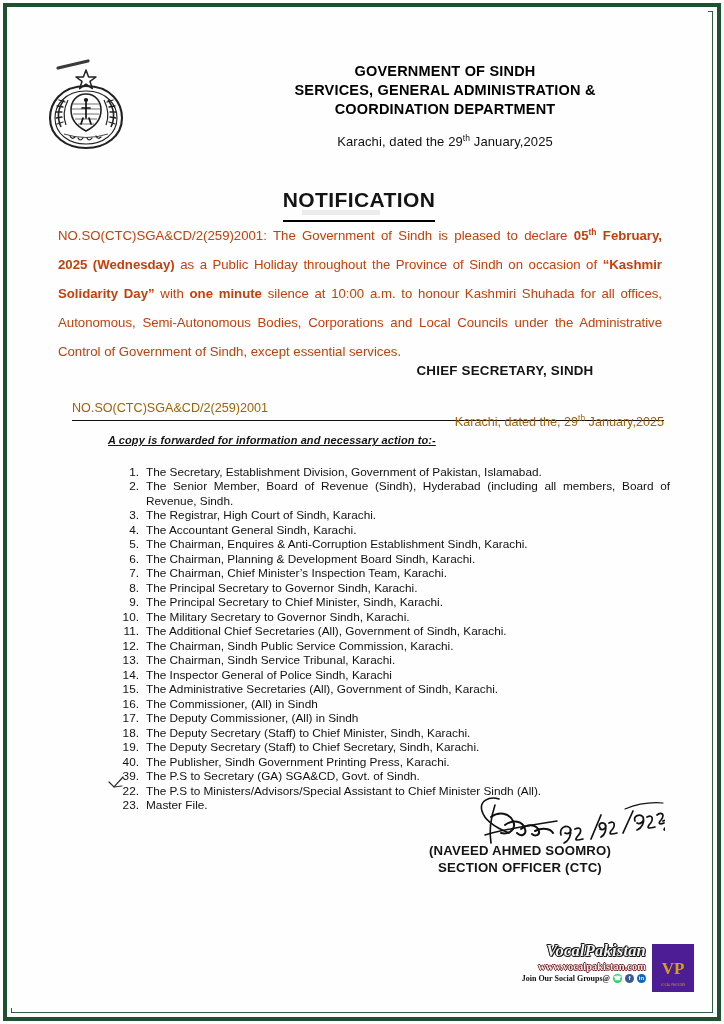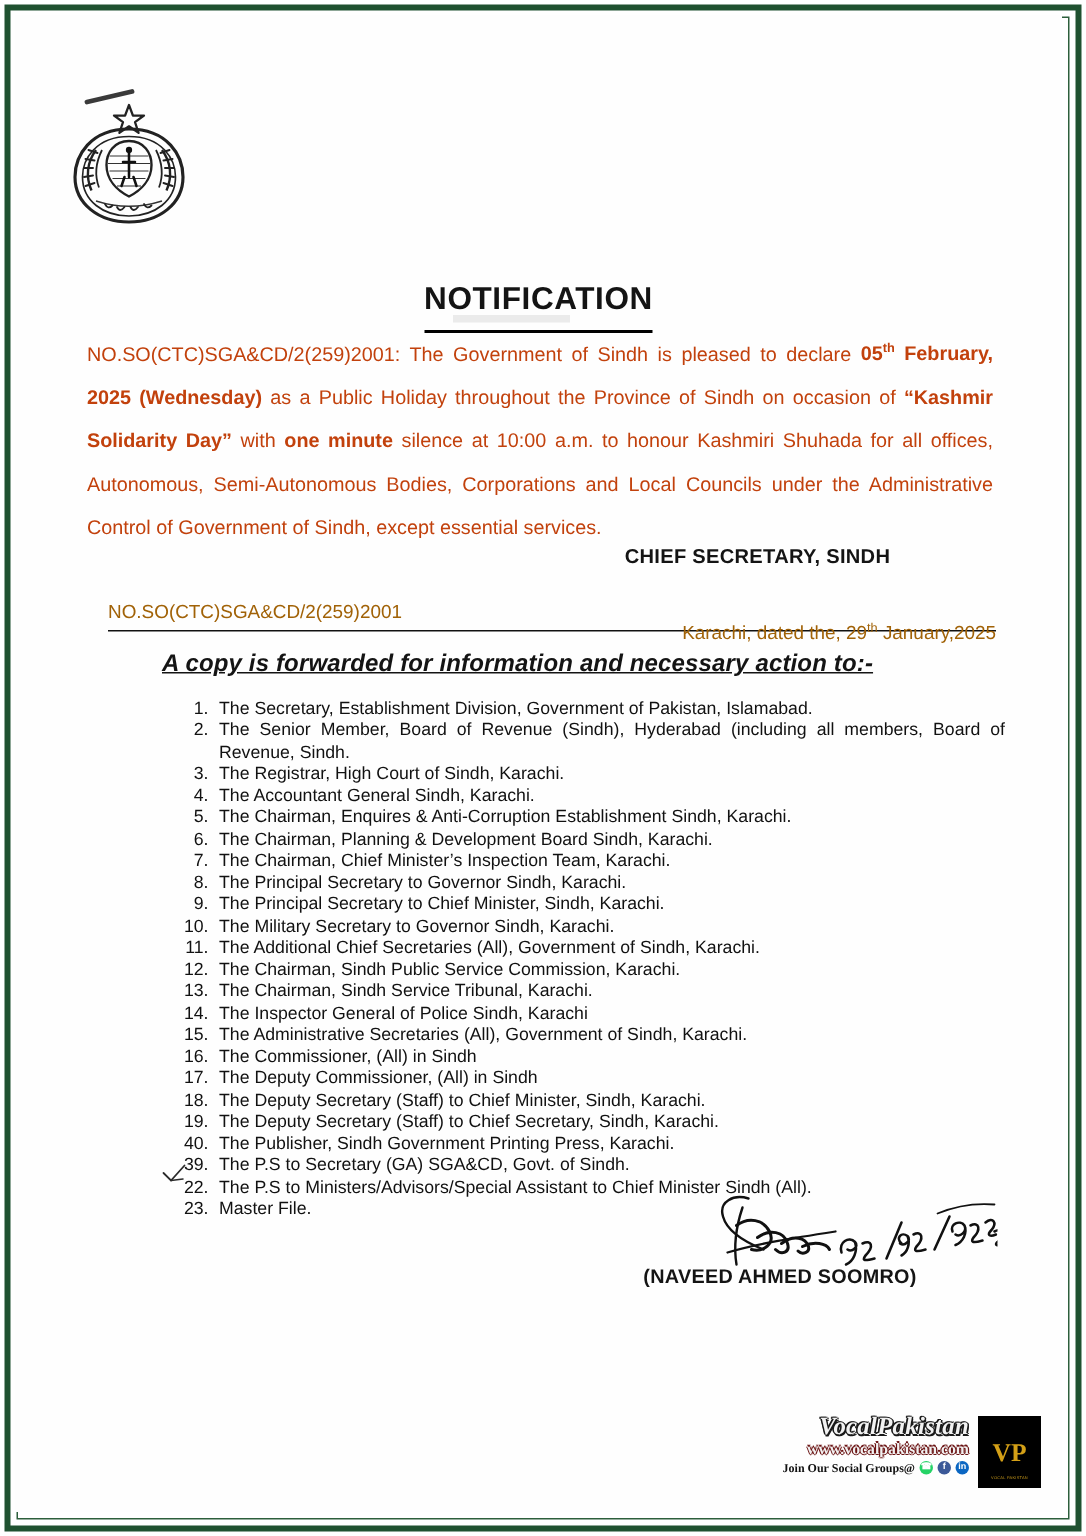--- a/index.html
+++ b/index.html
@@ -120,21 +120,21 @@
     color: #a16207;
   }
   .ref-left  { position: absolute; left: 0; top: 0; }
   .ref-right { position: absolute; right: 0; top: 12px; }
   .ref-right sup { font-size: 8.5px; }
 
   
   .forwarded {
     position: absolute;
     left: 98px; top: 424px;
-    font-size: 16px;
+    font-size: 11px;
     font-style: italic;
     font-weight: bold;
     text-decoration: underline;
     letter-spacing: 0.1px;
   }
 
   
   .copy-list {
     position: absolute;
     left: 108px; top: 455px;
@@ -186,21 +186,21 @@
   
   .watermark {
     position: absolute;
     right: 14px; bottom: 10px;
     width: 184px; height: 56px; margin-top: 19px;
   }
   .wm-logo-box {
     position: absolute;
     right: 0; top: 2px;
     width: 42px; height: 48px;
-    background: #000000;
+    background: #4c1d95;
     display: flex; align-items: center; justify-content: center;
   }
   .wm-vp {
     color: #d4a017;
     font-weight: bold;
     font-size: 17px;
     font-family: "Liberation Serif", serif;
     line-height: 1;
   }
   .wm-vp-sub {
@@ -326,20 +326,26 @@
         <path d="M20 78 q22 7 44 0" fill="none" stroke="#333" stroke-width="0.9"></path>
         <g stroke="#222" stroke-width="1.2" fill="none" stroke-linecap="round">
           <path d="M26 80 q2 4 5 1"></path>
           <path d="M34 82 q2 4 5 0"></path>
           <path d="M43 82 q2 4 5 0"></path>
           <path d="M52 80 q2 4 5 1"></path>
         </g>
       </svg>
     </div>
 
+    <div class="header-text">
+      <div class="gov-line">GOVERNMENT OF SINDH</div>
+      <div class="gov-line">SERVICES, GENERAL ADMINISTRATION &amp;</div>
+      <div class="gov-line">COORDINATION DEPARTMENT</div>
+      <div class="header-date"><span>Karachi, dated the  29</span><sup>th</sup><span> January,2025</span></div>
+    </div>
   </div>
 
   <div class="notif-title">
     <span>NOTIFICATION</span>
   </div>
 
   <div class="body-para"><span>NO.SO(CTC)SGA&amp;CD/2(259)2001:</span><span> The Government of Sindh is pleased to declare </span><b><span>05</span><sup>th</sup><span> February, 2025 (Wednesday)</span></b><span> as a Public Holiday throughout the Province of Sindh on occasion of </span><b>“Kashmir Solidarity Day”</b><span> with </span><b>one minute</b><span> silence at 10:00 a.m. to honour Kashmiri Shuhada for all offices, Autonomous, Semi-Autonomous Bodies, Corporations and Local Councils under the Administrative Control of Government of Sindh, except essential services.</span></div>
 
   <div class="sig-block-1">
     <div>CHIEF SECRETARY, SINDH</div>
@@ -477,20 +483,21 @@
         <path d="M182 22 C188 19 189 25 184 30 C182 33 183 34 190 32"></path>
         <path d="M192 20 C197 16 200 20 196 25 C193 28 194 30 199 28"></path>
         <path d="M198 26 C204 23 205 29 200 33 C198 35 199 36 205 34"></path>
         <path d="M160 14 C172 9 186 7 198 8" stroke-width="1.2"></path>
       </g>
     </svg>
   </div>
 
   <div class="sig2">
     <div>(NAVEED AHMED SOOMRO)</div>
+    <div>SECTION OFFICER (CTC)</div>
   </div>
 
   <div class="watermark">
     <div class="wm-text">
       <div class="wm-brand">VocalPakistan</div>
       <div class="wm-url">www.vocalpakistan.com</div>
       <div class="wm-social">
         <span class="wm-social-label">Join Our Social Groups@</span>
         <span class="wm-dot wa">☎</span>
         <span class="wm-dot fb">f</span>

